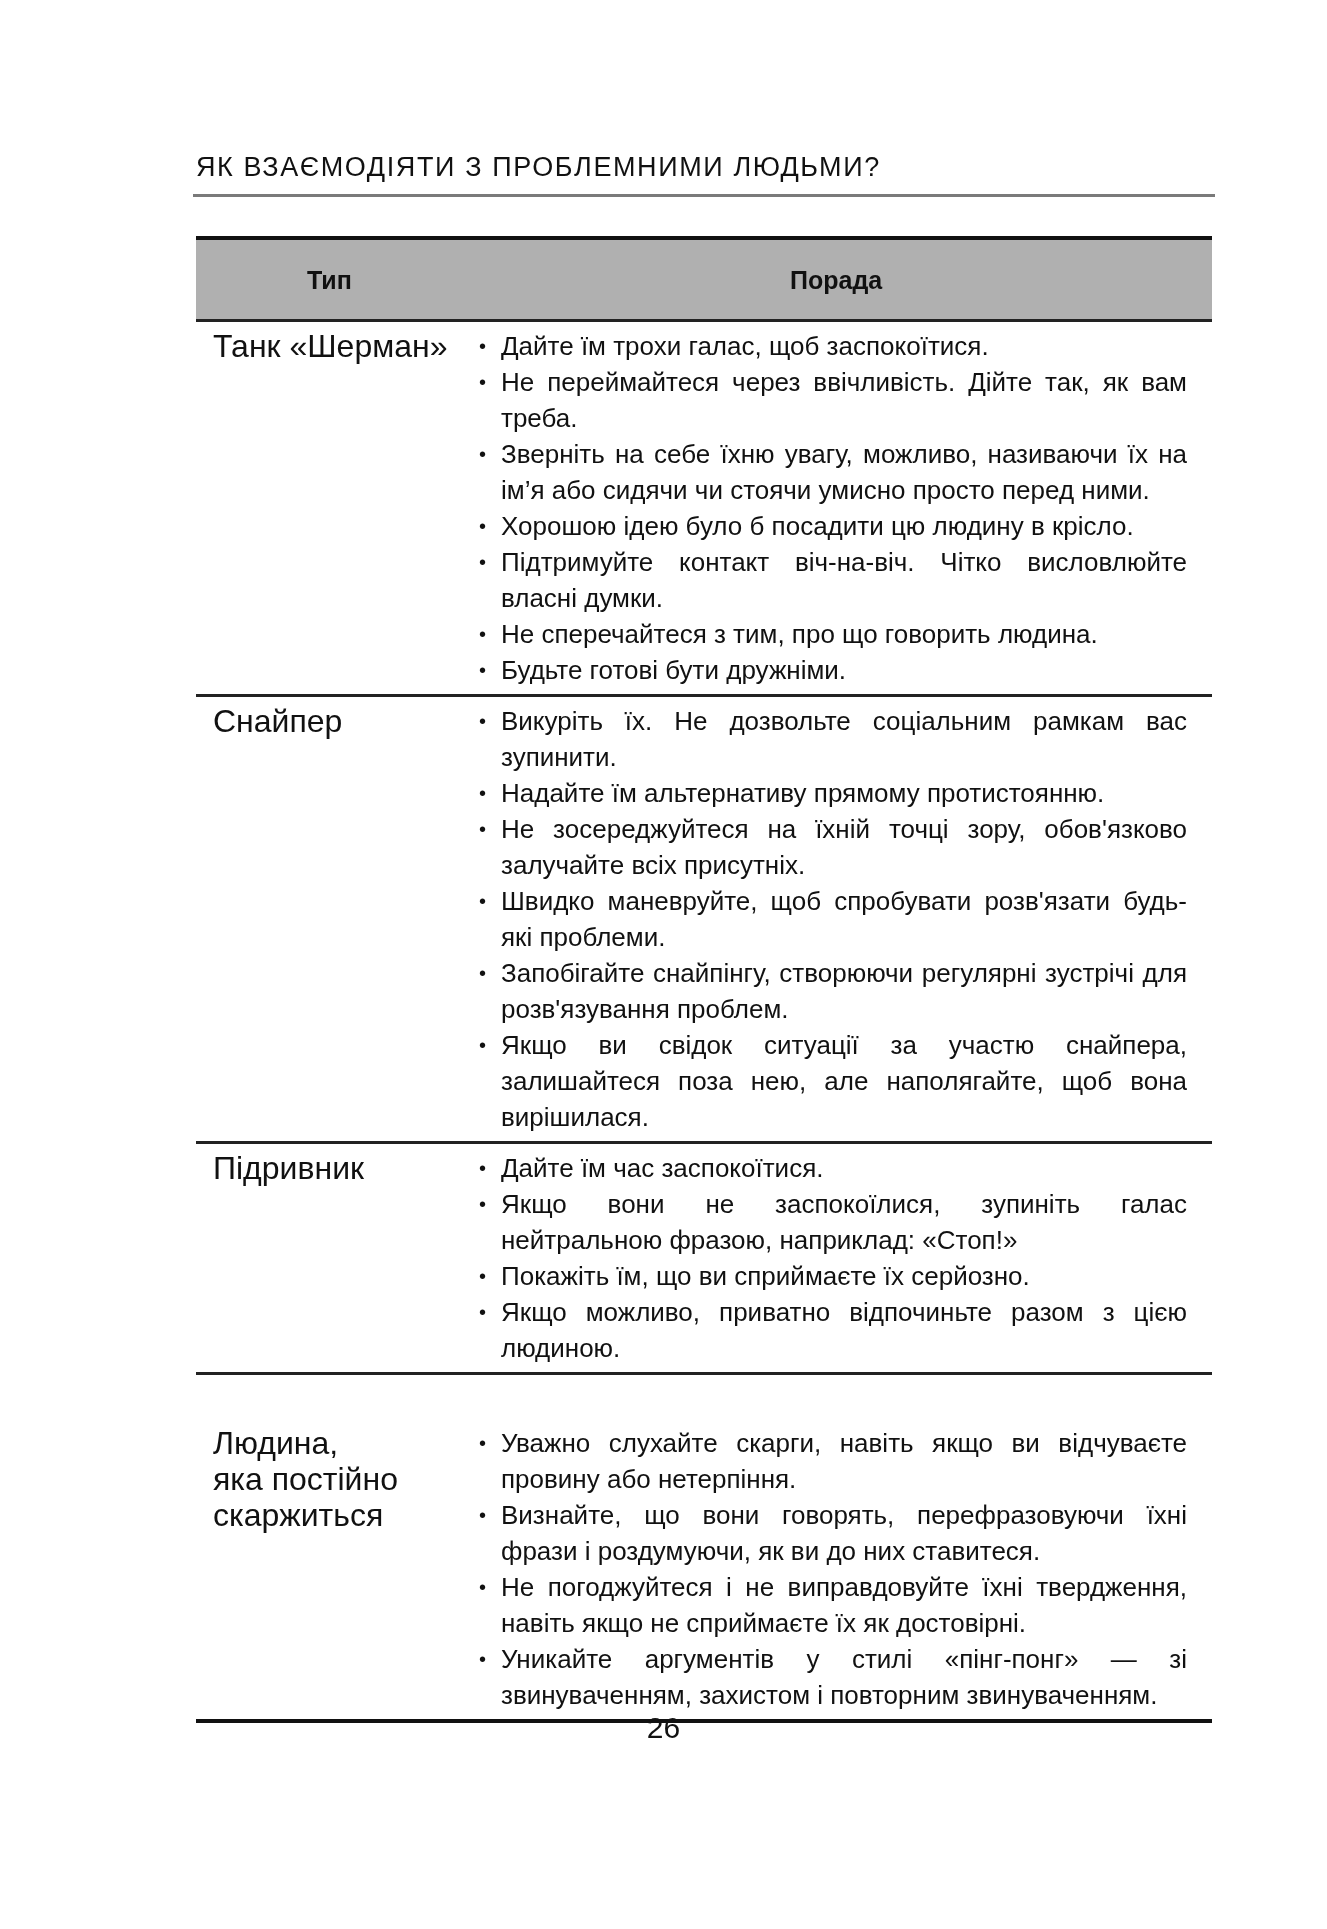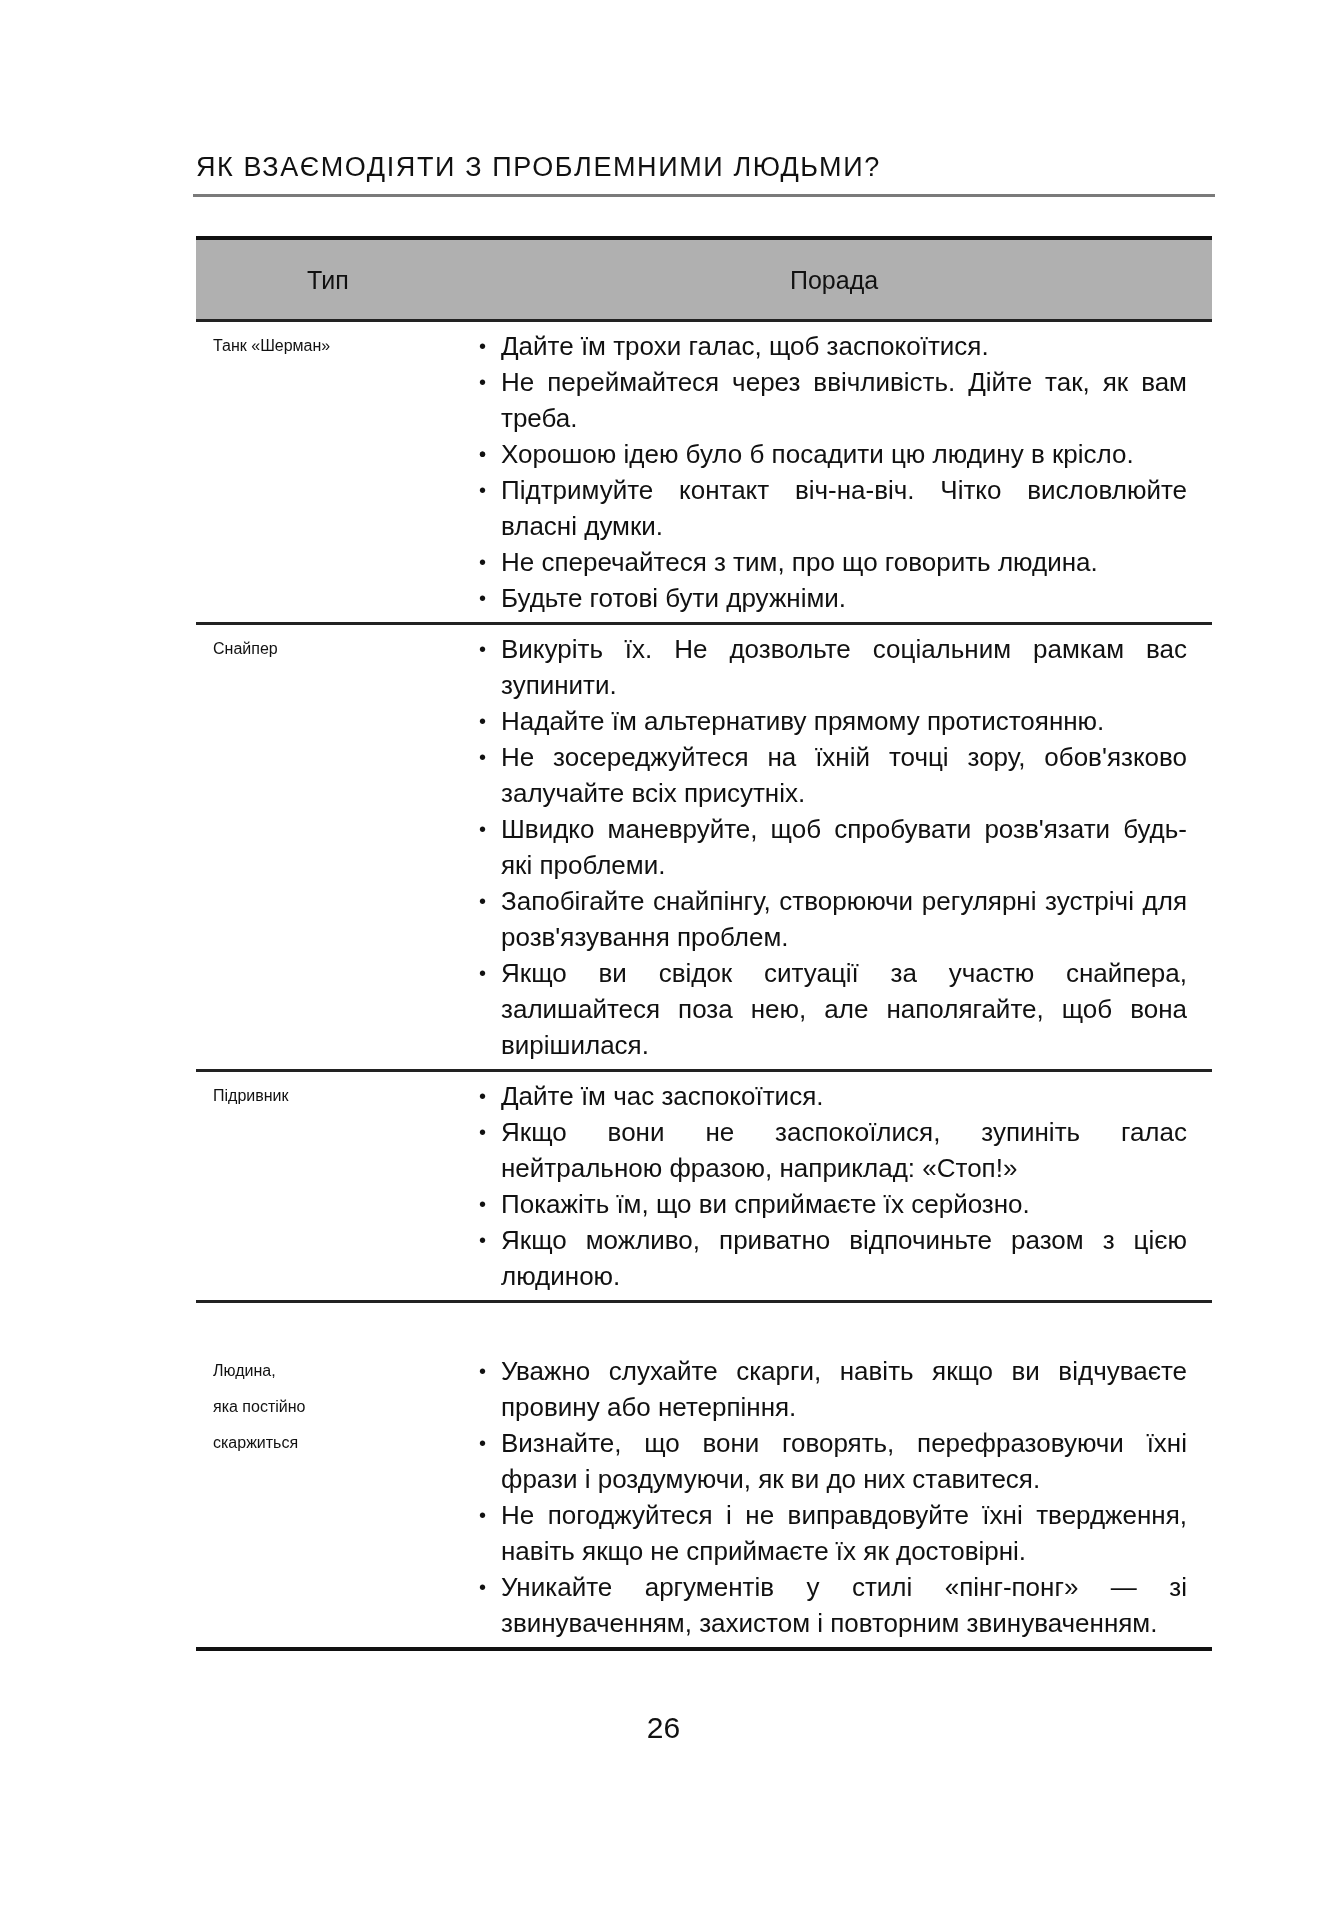--- a/index.html
+++ b/index.html
@@ -3,26 +3,26 @@
 <meta charset="utf-8">
 <style>
   html,body{margin:0;padding:0;background:#fff;}
   body{width:1327px;height:1929px;position:relative;overflow:hidden;
        font-family:"Liberation Sans","DejaVu Sans",sans-serif;color:#111;}
   .title{position:absolute;left:196px;width:1019px;top:150px;
          font-size:27px;letter-spacing:1.6px;line-height:34px;}
   .title-rule{position:absolute;left:193px;width:1022px;top:194px;height:3px;background:#7a7a7a;}
   .table{position:absolute;left:196px;width:1016px;top:236px;}
   .thead{background:#b0b0b0;border-top:4px solid #111;border-bottom:3px solid #222;height:79px;position:relative;}
-  .th{position:absolute;top:24px;font-weight:normal;font-size:25px;line-height:32px;}
+  .th{position:absolute;top:24px;font-weight:bold;font-size:25px;line-height:32px;}
   .th-type{left:111px;}
   .th-advice{left:594px;}
   .row{position:relative;border-bottom:3px solid #222;}
   .row:last-child{border-bottom:4px solid #111;margin-top:44px;}
-  .cell-type{position:absolute;left:17px;top:6px;font-size:16px;line-height:36px;width:250px;}
+  .cell-type{position:absolute;left:17px;top:6px;font-size:32px;line-height:36px;width:250px;}
   .cell-advice{margin-left:283px;width:708px;padding:6px 0 6px 0;}
   .item{position:relative;padding-left:22px;font-size:26px;line-height:36px;text-align:justify;}
   .item .bullet{position:absolute;left:0;top:0;font-size:20px;}
   .pagenum{position:absolute;left:0;width:1327px;top:1708px;text-align:center;font-size:30px;line-height:40px;}
 </style>
 </head>
 <body>
 
 <div class="title">ЯК ВЗАЄМОДІЯТИ З ПРОБЛЕМНИМИ ЛЮДЬМИ?</div>
 <div class="title-rule"></div>
@@ -31,21 +31,21 @@
   <div class="thead">
     <div class="th th-type">Тип</div>
     <div class="th th-advice">Порада</div>
   </div>
 
   <div class="row">
     <div class="cell-type">Танк «Шерман»</div>
     <div class="cell-advice">
       <div class="item"><span class="bullet">•</span><span>Дайте їм трохи галас, щоб заспокоїтися.</span></div>
       <div class="item"><span class="bullet">•</span><span>Не переймайтеся через ввічливість. Дійте так, як вам треба.</span></div>
-      <div class="item"><span class="bullet">•</span></div>
+      <div class="item"><span class="bullet">•</span><span>Зверніть на себе їхню увагу, можливо, називаючи їх на ім’я або сидячи чи стоячи умисно просто перед ними.</span></div>
       <div class="item"><span class="bullet">•</span><span>Хорошою ідею було б посадити цю людину в крісло.</span></div>
       <div class="item"><span class="bullet">•</span><span>Підтримуйте контакт віч-на-віч. Чітко висловлюйте власні думки.</span></div>
       <div class="item"><span class="bullet">•</span><span>Не сперечайтеся з тим, про що говорить людина.</span></div>
       <div class="item"><span class="bullet">•</span><span>Будьте готові бути дружніми.</span></div>
     </div>
   </div>
 
   <div class="row">
     <div class="cell-type">Снайпер</div>
     <div class="cell-advice">

